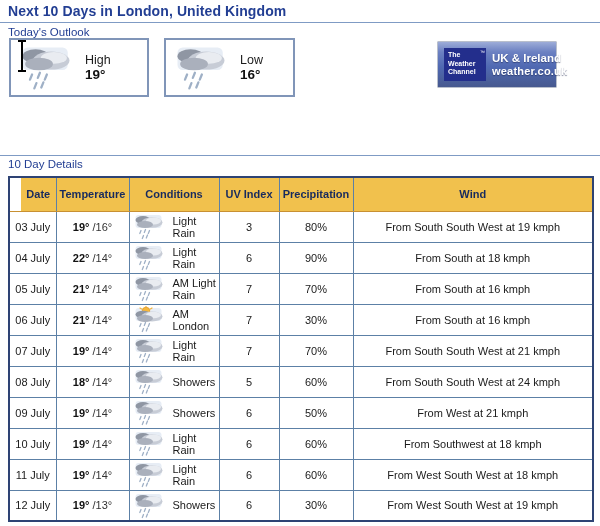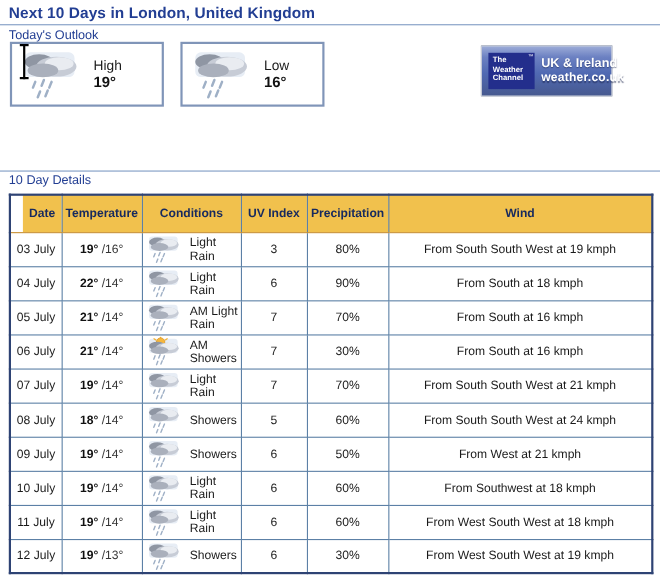--- a/index.html
+++ b/index.html
@@ -232,21 +232,21 @@
         <td>From South at 16 kmph</td>
       </tr>
       <tr>
         <td>06 July</td>
         <td class="temp"><span class="hi">21°</span><span class="lo">/14°</span></td>
         <td>
             <div class="cond-wrap">
               <svg width="30" height="27" viewBox="0 0 30 27">
                 <use href="#ic-sun-rain"></use>
               </svg>
-              <span>AM Showers</span>
+              <span>AM London</span>
             </div>
           </td>
         <td>7</td>
         <td>30%</td>
         <td>From South at 16 kmph</td>
       </tr>
       <tr>
         <td>07 July</td>
         <td class="temp"><span class="hi">19°</span><span class="lo">/14°</span></td>
         <td>

